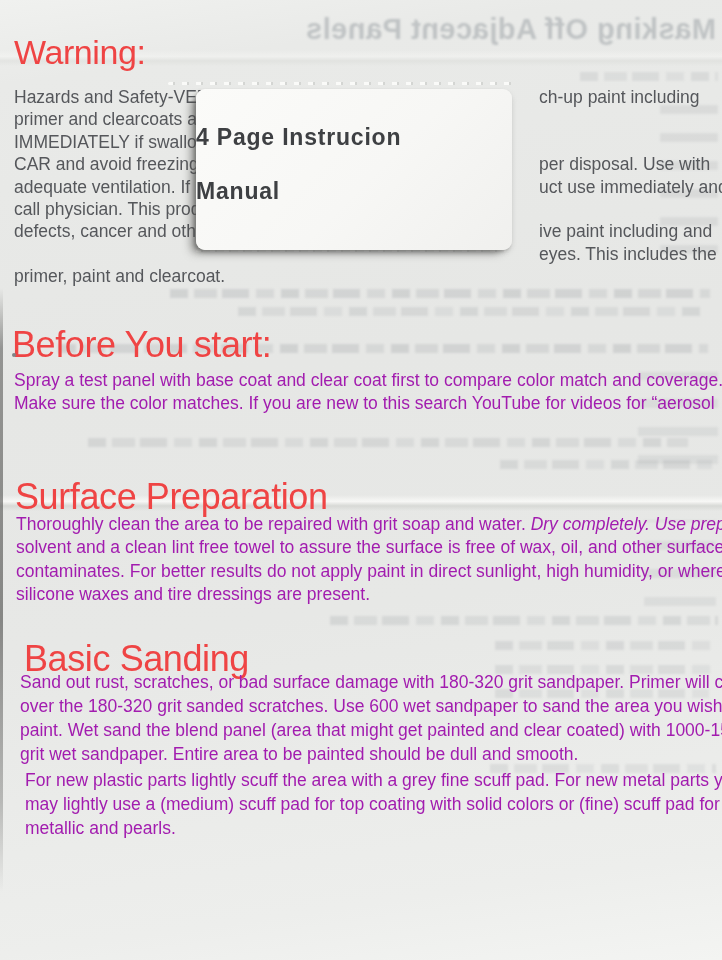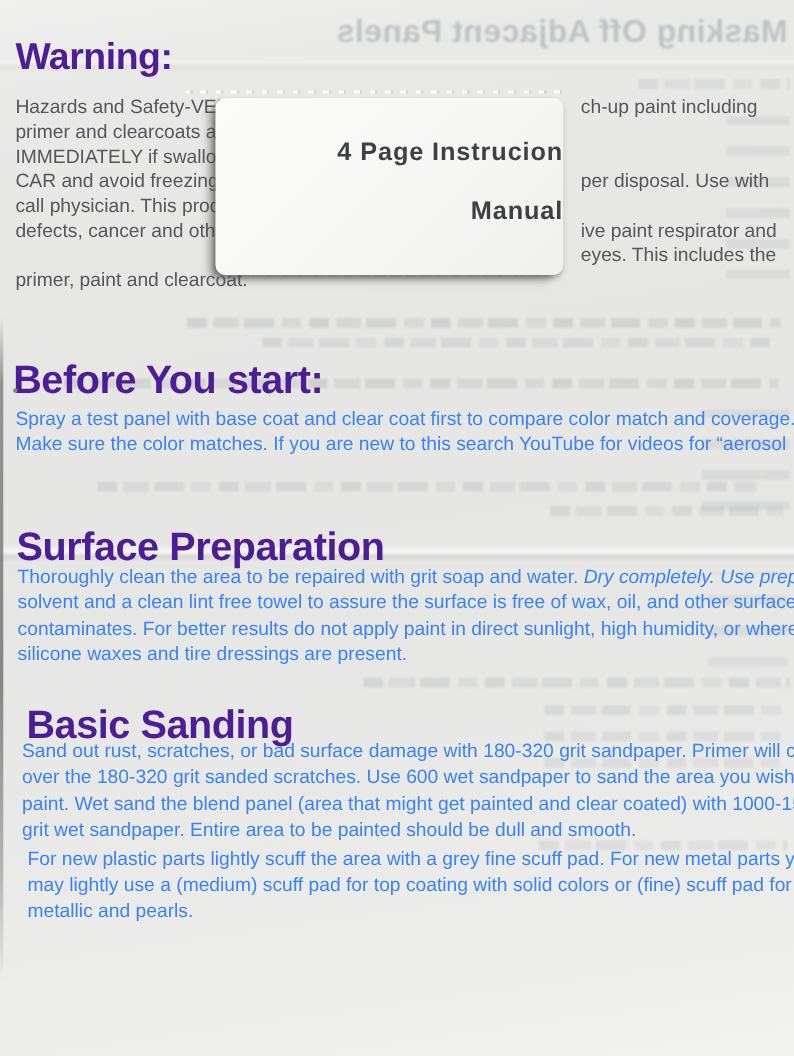--- a/index.html
+++ b/index.html
@@ -2,36 +2,36 @@
 <html><head>
 <meta charset="utf-8">
 <style>
   html,body{margin:0;padding:0;}
   body{
     width:722px;height:960px;overflow:hidden;position:relative;
     font-family:"Liberation Sans",sans-serif;
     background:linear-gradient(172deg,#f0f1ef 0%,#e9eae8 8%,#e6e7e5 38%,#e7e8e6 62%,#edeeec 90%,#f3f4f2 100%);
   }
   .heading{
-    position:absolute;font-size:36px;font-weight:700;color:#4c1d95;
+    position:absolute;font-size:36px;font-weight:400;color:#ef4444;
     letter-spacing:-0.4px;white-space:nowrap;
   }
-  .bodytext{position:absolute;font-size:17.5px;color:#3b82f6;white-space:nowrap;}
+  .bodytext{position:absolute;font-size:17.5px;color:#a21caf;white-space:nowrap;}
   .bodytext .ln{height:23.4px;line-height:23.4px;}
   
   #warning-para{left:14px;top:86px;width:694px;font-size:17.5px;color:#55575b;position:absolute;}
   #warning-para .wline{position:relative;height:22.4px;line-height:22.4px;white-space:nowrap;}
-  #warning-para .wright{position:absolute;left:514px;top:0;}
+  #warning-para .wright{position:absolute;left:525px;top:0;}
   
   #sticker{
     left:196px;top:89px;width:316px;height:161px;position:absolute;
     background:linear-gradient(135deg,#fbfbf9 0%,#f7f7f5 55%,#f0f0ee 100%);
     border-radius:9px;
     box-shadow:-8px 6px 9px -3px rgba(70,70,68,0.55), -2px 2px 3px rgba(100,100,98,0.35), 0 3px 5px rgba(120,120,118,0.25);
-    text-align:right;color:#3e4043;font-weight:700;font-size:23px;letter-spacing:0.8px;
+    text-align:left;color:#3e4043;font-weight:700;font-size:23px;letter-spacing:0.8px;
   }
   #sticker .s1{margin-top:35px;}
   #sticker .s2{margin-top:27px;}
   .perforation{
     position:absolute;height:3px;
     background:repeating-linear-gradient(90deg,rgba(253,253,251,0.95) 0 5px,rgba(175,177,173,0.4) 5px 7px,rgba(0,0,0,0) 7px 14px);
     border-radius:2px;opacity:0.9;
   }
   .crease{
     position:absolute;left:0;width:722px;height:16px;
@@ -87,22 +87,23 @@
 <div class="crease" style="top:495px"></div>
 <div class="photo-edge"></div>
 
 <h1 class="heading" style="left:14px;top:10px;font-size:34px">Warning:</h1>
 
 <div id="warning-para">
   <div class="wline"><span>Hazards and Safety-VERY</span><span class="wright">ch-up paint including</span></div>
   <div class="wline"><span>primer and clearcoats ar</span></div>
   <div class="wline"><span>IMMEDIATELY if swallow</span></div>
   <div class="wline"><span>CAR and avoid freezing.</span><span class="wright">per disposal. Use with</span></div>
+  <div class="wline"><span>adequate ventilation. If</span><span class="wright">uct use immediately and</span></div>
   <div class="wline"><span>call physician. This produ</span></div>
-  <div class="wline"><span>defects, cancer and othe</span><span class="wright">ive paint respirator and</span></div>
+  <div class="wline"><span>defects, cancer and othe</span><span class="wright">ive paint including and</span></div>
   <div class="wline"><span class="wright">eyes. This includes the</span></div>
   <div class="wline">primer, paint and clearcoat.</div>
 </div>
 
 <div class="perforation" style="left:168px;top:82px;width:344px"></div>
 <div class="perforation" style="left:196px;top:249px;width:310px;opacity:.6"></div>
 <div id="sticker">
   <div class="s1">4 Page Instrucion</div>
   <div class="s2">Manual</div>
 </div>

